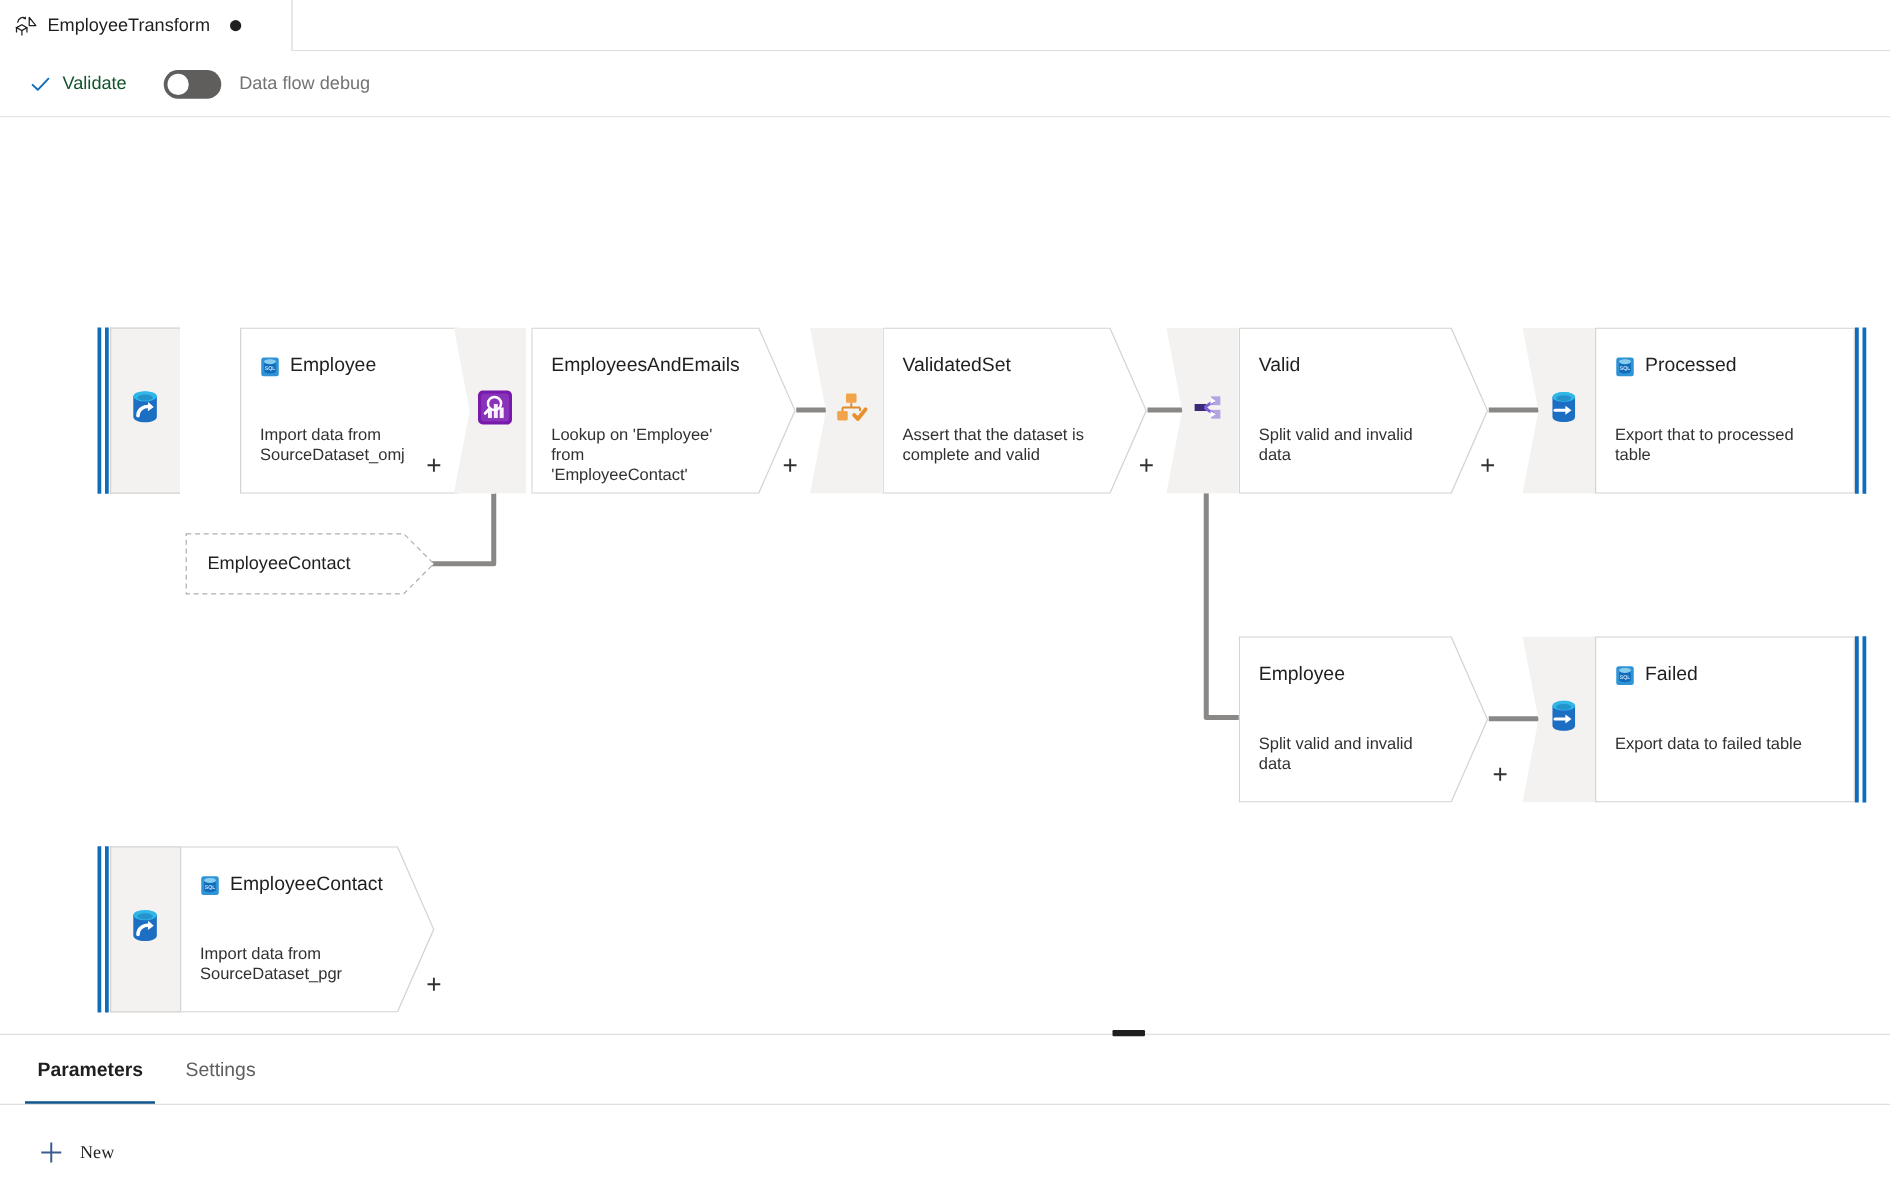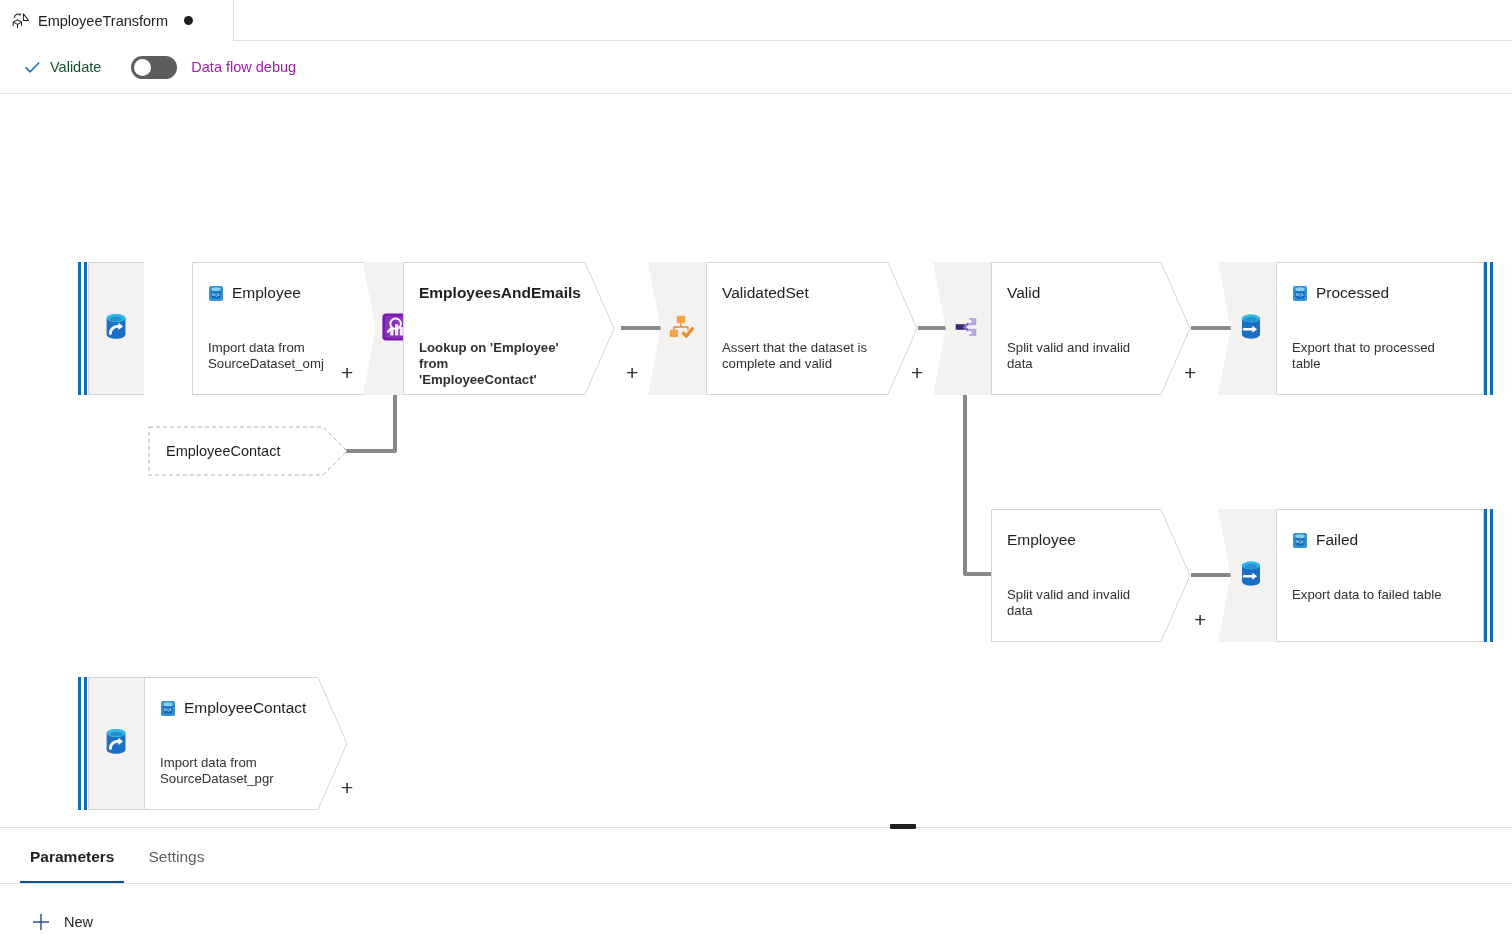--- a/index.html
+++ b/index.html
@@ -51,21 +51,21 @@
 
   .toggle-wrap { display: flex; align-items: center; margin-left: 22px; cursor: pointer; }
   .toggle {
     width: 46px; height: 23px; border-radius: 12px;
     background: #605e5c; position: relative; flex: 0 0 46px;
   }
   .toggle .knob {
     position: absolute; left: 3px; top: 3px;
     width: 17px; height: 17px; border-radius: 50%; background: #ffffff;
   }
-  .toggle-label { font-size: 14.5px; color: #a21caf; margin-left: 14px; }
+  .toggle-label { font-size: 14.5px; color: #737373; margin-left: 14px; }
 
   
   .canvas {
     position: absolute; left: 0; top: 94px; width: 1512px; height: 733px;
     background: #ffffff; overflow: hidden;
   }
   .connectors { position: absolute; left: 0; top: 0; width: 1512px; height: 733px; }
 
   
   .node { position: absolute; }
@@ -137,21 +137,21 @@
     padding: 0 10px; margin-right: 14px; cursor: pointer;
     font-size: 15.5px; color: #605e5c; text-align: right;
   }
   .p-tab.active { color: #201f1e; font-weight: bold; }
   .p-tab.active::after {
     content: ""; position: absolute; left: 0; right: 0; bottom: 0;
     height: 2.5px; background: #0f548c;
   }
   .new-btn {
     position: absolute; left: 30px; top: 83px;
-    display: flex; align-items: center; cursor: pointer;
+    display: flex; align-items: center; cursor: pointer; font-family: Liberation Serif, serif;
   }
   .plus-icon { width: 22px; height: 22px; margin-right: 12px; flex: 0 0 22px; }
   .new-label { font-size: 14.5px; color: #201f1e; }
 </style>
 </head>
 <body>
 
 <div class="header">
   <div class="tab-rest"></div>
   <div class="tab-strip">
@@ -251,21 +251,21 @@
           <rect x="1.5" y="1.5" width="29" height="29" rx="4" fill="#7719aa"></rect>
           <rect x="4" y="4" width="24" height="24" rx="3" fill="#9b4dca" opacity="0.5"></rect>
           <rect x="10" y="17" width="3.4" height="8" fill="#ffffff" opacity="0.92"></rect>
           <rect x="15" y="13" width="3.4" height="12" fill="#ffffff" opacity="0.92"></rect>
           <rect x="20" y="16" width="3.4" height="9" fill="#ffffff" opacity="0.92"></rect>
           <circle cx="15.6" cy="12.6" r="5.6" fill="none" stroke="#ffffff" stroke-width="2.1"></circle>
           <line x1="11.4" y1="16.8" x2="7.6" y2="21" stroke="#ffffff" stroke-width="2.4" stroke-linecap="round"></line>
         </svg>
       </span>
     </div>
-    <div class="body" style="left:40px; width:212px; border:none;font-weight:bold;">
+    <div class="body" style="left:62px; width:212px; border:none;">
       <svg class="body-outline" viewBox="0 0 212 133" preserveAspectRatio="none">
         <path d="M0.5 0.5 L182 0.5 L211 66.5 L182 132.5 L0.5 132.5 Z" fill="#ffffff" stroke="#d6d4d2" stroke-width="1" vector-effect="non-scaling-stroke"></path>
       </svg>
       <div class="node-title">
         <span>EmployeesAndEmails</span>
       </div>
       <div class="node-desc">Lookup on 'Employee' from
 'EmployeeContact'</div>
     </div>
     <span class="plus-add" style="left:263px; top:100px;">+</span>

